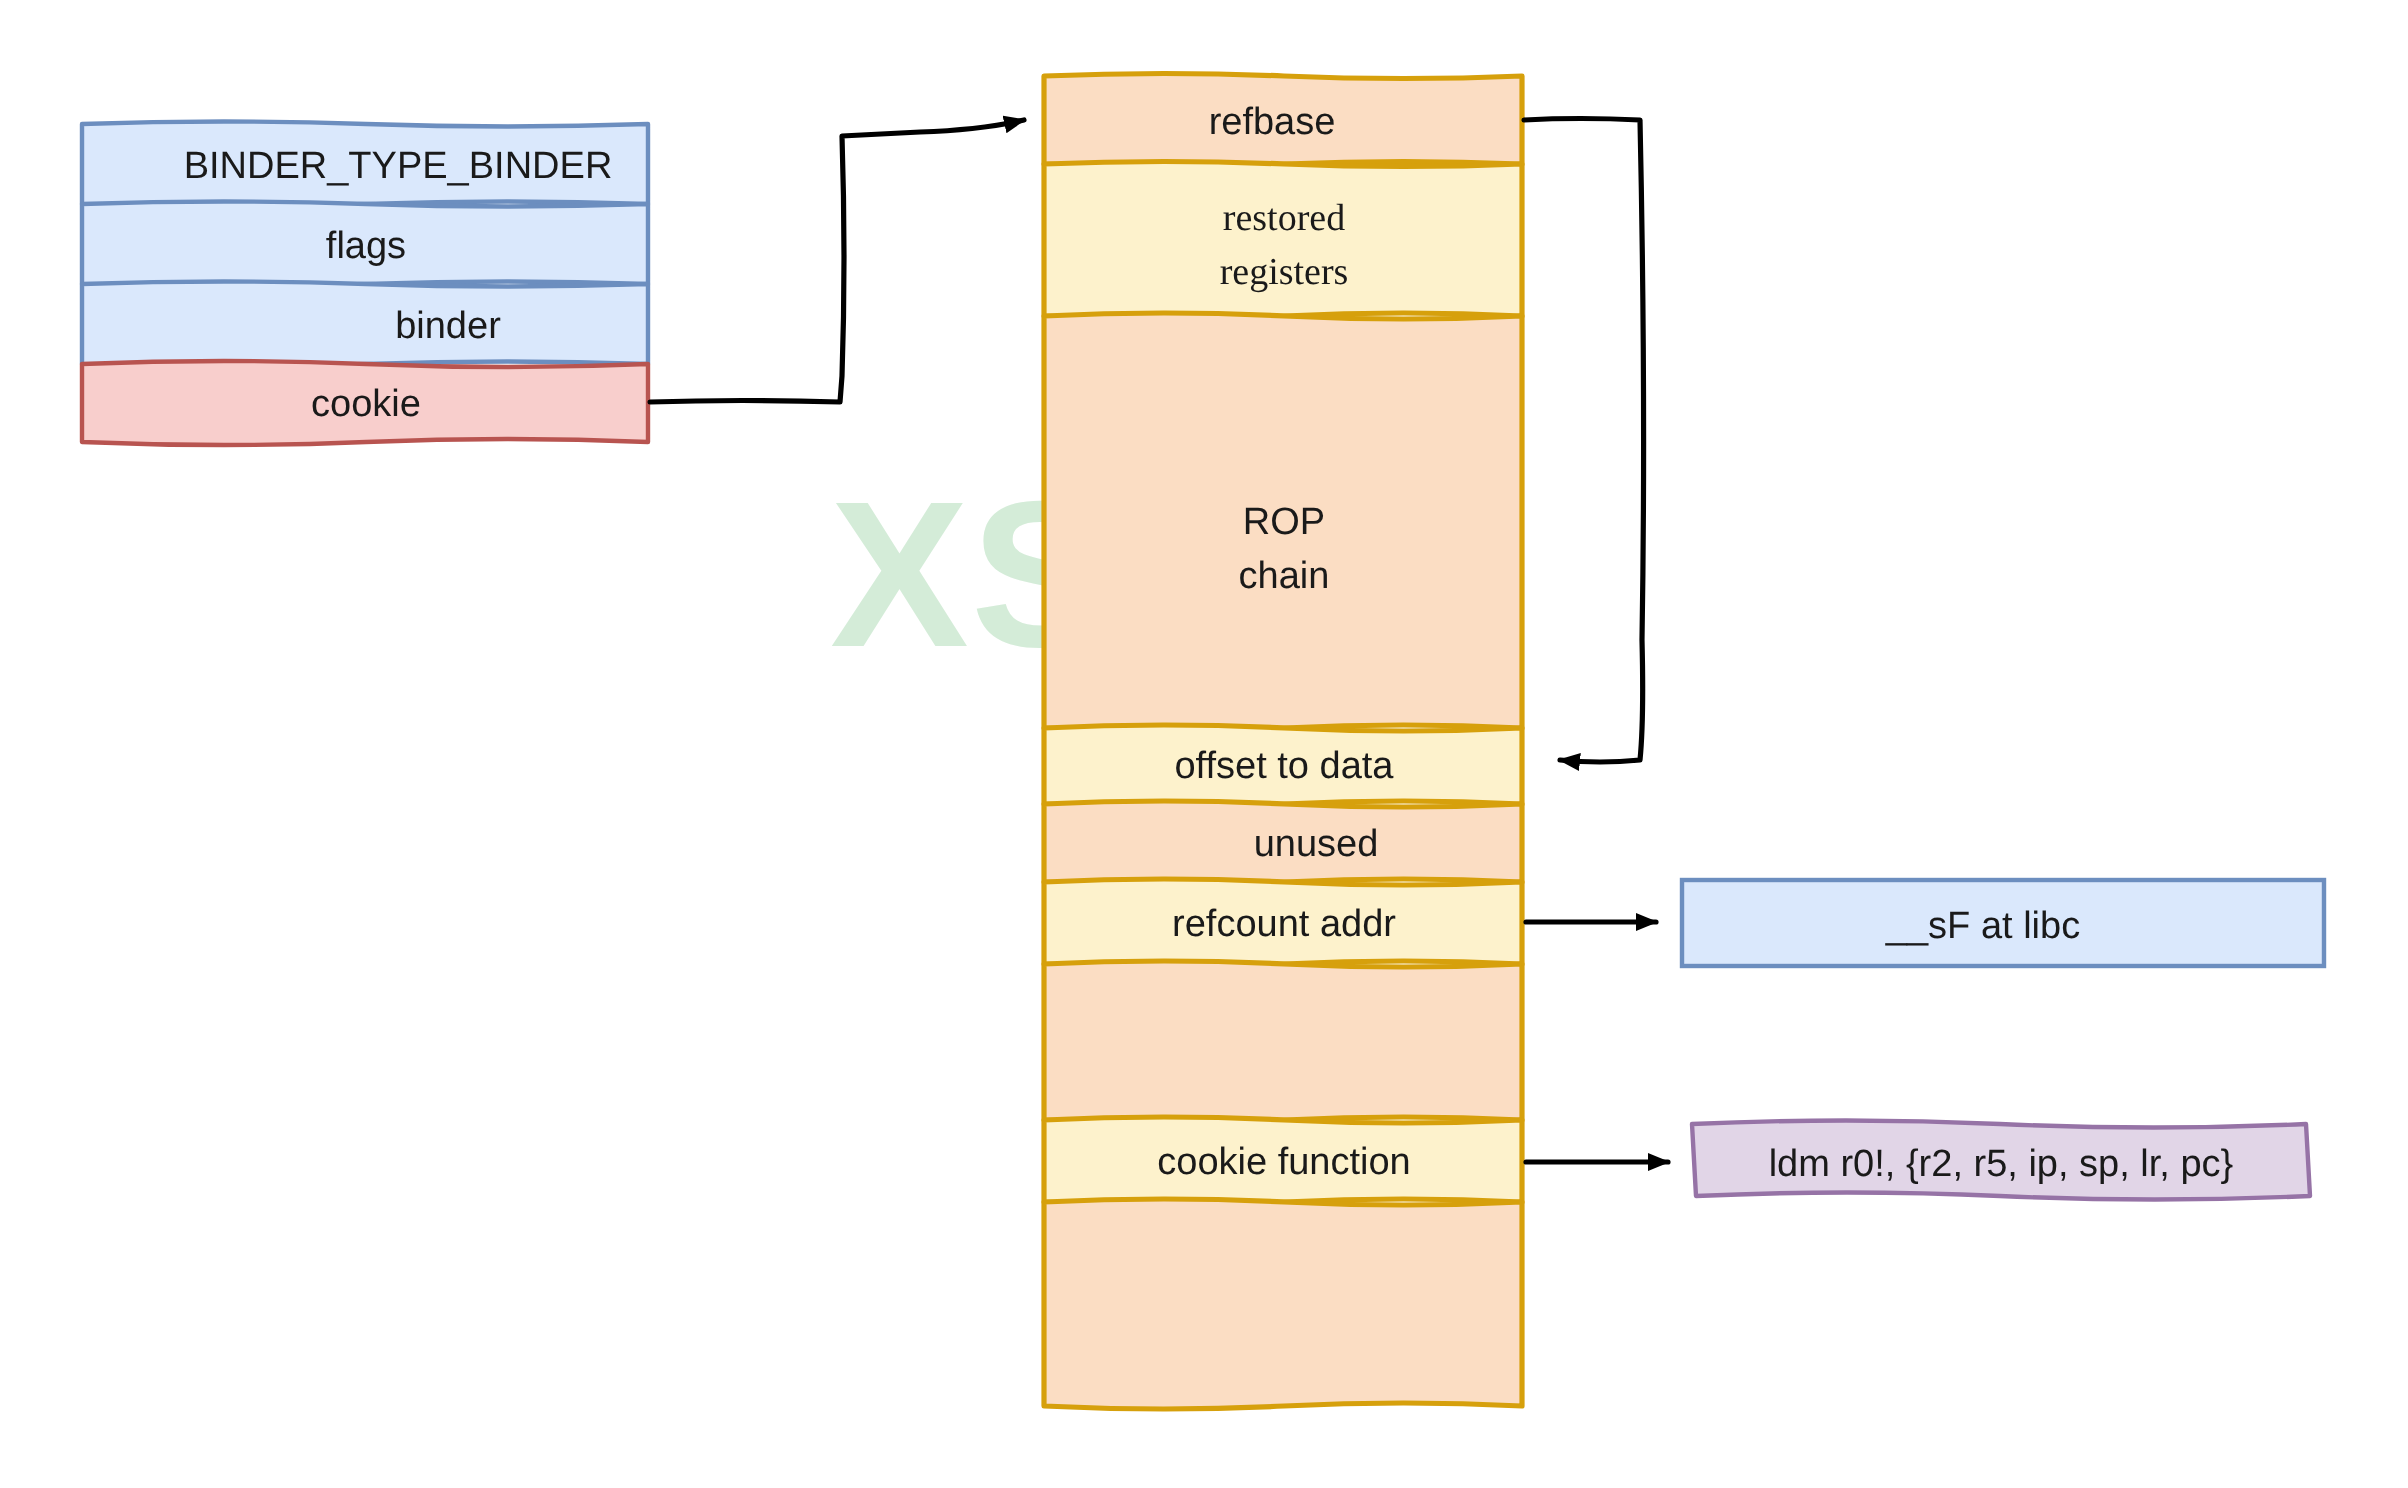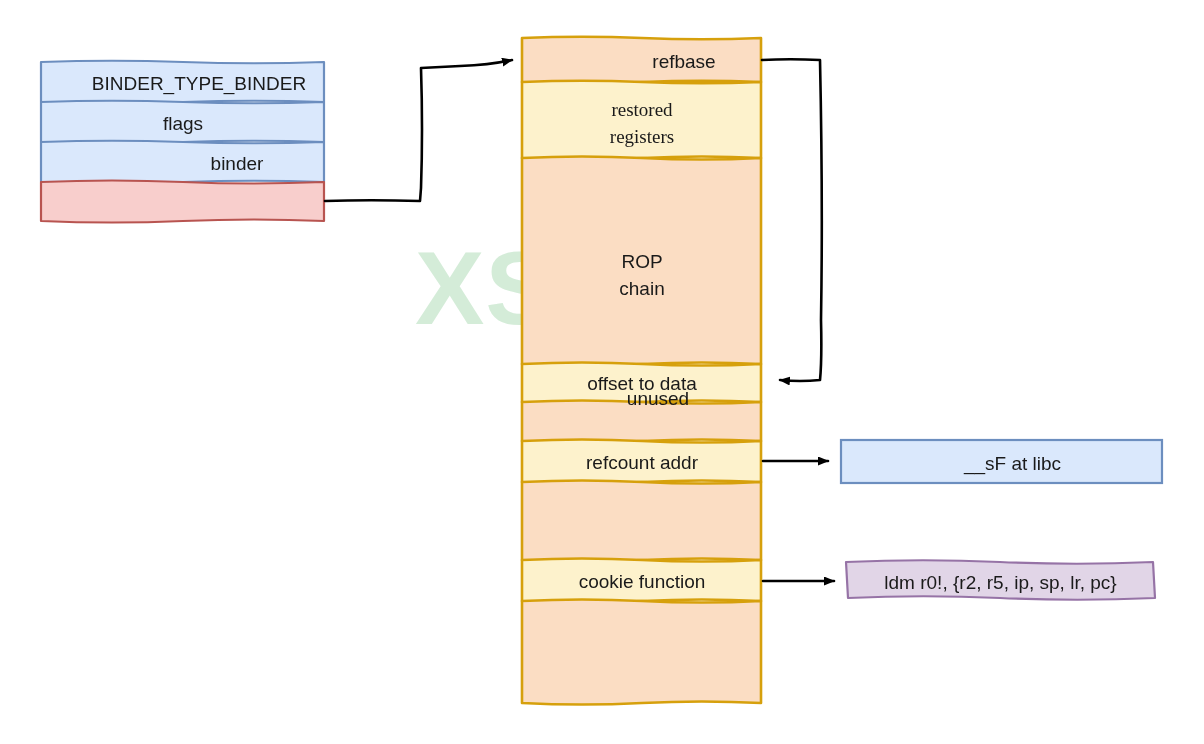--- a/index.html
+++ b/index.html
@@ -104,28 +104,29 @@
 
     <path d="M762,60 Q790,58.5 820,60 Q823,200 821,320 Q822,360 820,380 Q800,382 780,380" fill="none" stroke="#000000" stroke-width="2.6" stroke-linecap="round" stroke-linejoin="round" marker-end="url(#arrowhead)"></path>
 
     <path d="M763,461 L828,461" fill="none" stroke="#000000" stroke-width="2.6" stroke-linecap="round" marker-end="url(#arrowhead)"></path>
 
     <path d="M763,581 L834,581" fill="none" stroke="#000000" stroke-width="2.6" stroke-linecap="round" marker-end="url(#arrowhead)"></path>
   </svg>
 
   <div class="label" style="left:41px; top:70px; width:316px;">BINDER_TYPE_BINDER</div>
   <div class="label" style="left:41px; top:110px; width:284px;">flags</div>
-  <div class="label" style="left:41px; top:150px; width:296px;padding-left:48px;">binder</div>
+  <div class="label" style="left:28px; top:150px; width:296px;padding-left:48px;">binder</div>
+  <div class="label" style="left:41px; top:189px; width:284px;">cookie</div>
 
-  <div class="label" style="left:550px; top:48px; width:268px;">refbase</div>
+  <div class="label" style="left:502px; top:48px; width:268px;">refbase</div>
   <div class="label" style="left:522px; top:96px; width:240px;font-family:Liberation Serif, serif;">restored
 registers</div>
   <div class="label" style="left:522px; top:248px; width:240px;">ROP
 chain</div>
   <div class="label" style="left:522px; top:370px; width:240px;">offset to data</div>
-  <div class="label" style="left:522px; top:385px; width:272px;">unused</div>
+  <div class="label" style="left:522px; top:409px; width:272px;">unused</div>
   <div class="label" style="left:522px; top:449px; width:240px;">refcount addr</div>
   <div class="label" style="left:522px; top:568px; width:240px;">cookie function</div>
 
-  <div class="label" style="left:841px; top:450px; width:343px;">__sF at libc</div>
+  <div class="label" style="left:820px; top:450px; width:343px;">__sF at libc</div>
   <div class="label wide" style="left:846px; top:569px; width:309px;">ldm r0!, {r2, r5, ip, sp, lr, pc}</div>
 
 </div>
 
 </body></html>

